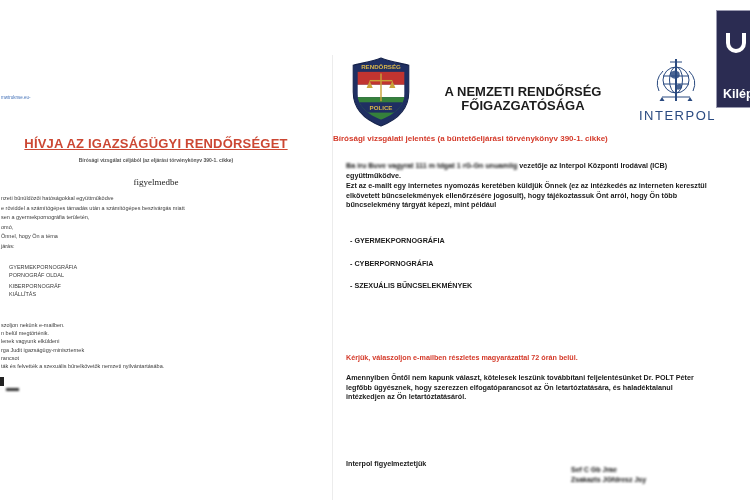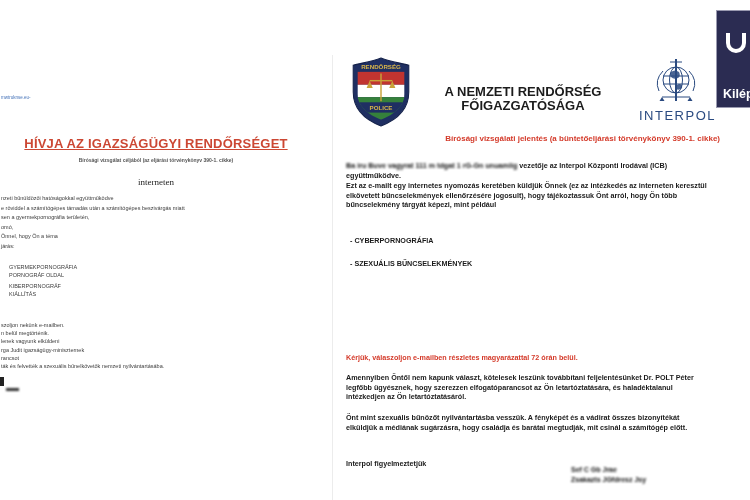--- a/index.html
+++ b/index.html
@@ -27,21 +27,21 @@
   .ld-body2 { top:280px; line-height:8.2px; }
   .ld-mark1 { position:absolute; left:0; top:336px; width:4px; height:9px; background:#222; filter:blur(0.6px); }
   .ld-mark2 { position:absolute; left:6px; top:347px; width:13px; height:3px; background:#333; filter:blur(0.8px); }
 
   
   .right-doc { position:absolute; left:332px; top:55px; width:387px; height:445px; border-left:1px solid #ececec; background:#fff; }
   .police-logo { position:absolute; left:16px; top:2px; }
   .rd-title { position:absolute; left:64px; top:30px; width:252px; text-align:center; font-weight:bold; font-size:13px; line-height:14px; color:#1c1c1c; }
   .interpol-logo { position:absolute; left:306px; top:2px; width:74px; text-align:center; }
   .interpol-word { margin-top:1px; font-size:13px; letter-spacing:1.5px; color:#2a4a80; font-family:"Liberation Sans", sans-serif; }
-  .rd-subtitle { position:absolute; left:0; top:79px; width:100%; text-align:right; font-size:8px; font-weight:bold; color:#d43a2a; }
+  .rd-subtitle { position:absolute; left:0; top:79px; width:100%; text-align:left; font-size:8px; font-weight:bold; color:#d43a2a; }
   .rd-p { position:absolute; left:13px; width:362px; margin:0; font-size:7.2px; line-height:9.6px; font-weight:600; color:#1b1b1b; }
   .rd-p1 { top:106px; }
   .rd-p2 { top:126px; }
   .rd-list { position:absolute; left:17px; top:175px; font-size:7.2px; font-weight:700; line-height:22.5px; color:#1b1b1b; }
   .rd-p3 { top:258px; }
   .rd-red { top:298px; color:#d43a2a; }
   .rd-p5 { top:318px; }
   .rd-p6 { top:358px; }
   .rd-p7 { top:404px; }
   .rd-signature { position:absolute; left:238px; top:410px; font-size:7px; line-height:9.5px; color:#2a2a2a; }
@@ -58,21 +58,21 @@
 </style>
 </head>
 <body>
 
 <div class="page">
 
   <section class="left-doc">
     <div class="ld-link">mwtruknse.eu-</div>
     <h1 class="ld-title">HÍVJA AZ IGAZSÁGÜGYI RENDŐRSÉGET</h1>
     <div class="ld-subtitle">Bírósági vizsgálat céljából (az eljárási törvénykönyv 390-1. cikke)</div>
-    <div class="ld-salutation">interneten</div>
+    <div class="ld-salutation">figyelmedbe</div>
 
     <div class="ld-body ld-body1">
       <div>nzeti bűnüldözői hatóságokkal együttműködve</div>
       <div>e röviddel a számítógépes támadás után a számítógépes beszivárgás miatt</div>
       <div>sen a gyermekpornográfia területén,</div>
       <div>omó,</div>
       <div>Önnel, hogy Ön a téma</div>
       <div>járás:</div>
     </div>
 
@@ -141,27 +141,27 @@
       <div class="interpol-word">INTERPOL</div>
     </div>
 
     <div class="rd-subtitle">Bírósági vizsgálati jelentés (a büntetőeljárási törvénykönyv 390-1. cikke)</div>
 
     <p class="rd-p rd-p1"><span class="redacted">Ba iru Buve vagyrat 111 m tdgat 1 rG-Gn unuamlig</span> <span>vezetője az Interpol Központi Irodával (ICB) együttműködve.</span></p>
 
     <p class="rd-p rd-p2">Ezt az e-mailt egy internetes nyomozás keretében küldjük Önnek (ez az intézkedés az interneten keresztül elkövetett bűncselekmények ellenőrzésére jogosult), hogy tájékoztassuk Önt arról, hogy Ön több bűncselekmény tárgyát képezi, mint például</p>
 
     <div class="rd-list">
+      <div>- GYERMEKPORNOGRÁFIA</div>
       <div>- CYBERPORNOGRÁFIA</div>
       <div>- SZEXUÁLIS BŰNCSELEKMÉNYEK</div>
     </div>
 
     <p class="rd-p rd-red">Kérjük, válaszoljon e-mailben részletes magyarázattal 72 órán belül.</p>
     <p class="rd-p rd-p5">Amennyiben Öntől nem kapunk választ, kötelesek leszünk továbbítani feljelentésünket Dr. POLT Péter legfőbb ügyésznek, hogy szerezzen elfogatóparancsot az Ön letartóztatására, és haladéktalanul intézkedjen az Ön letartóztatásáról.</p>
-    <p class="rd-p rd-p6">Önt mint szexuális bűnözőt nyilvántartásba vesszük. A fényképét és a vádirat összes bizonyítékát elküldjük a médiának sugárzásra, hogy családja és barátai megtudják, mit csinál a számítógép előtt.</p>
     <p class="rd-p rd-p7">Interpol figyelmeztetjük</p>
 
     <div class="rd-signature redacted">
       <div>Sef C Gb Jrae</div>
       <div>Zsakazts JGfdresz Jsy</div>
     </div>
   </section>
 
   <div class="exit-btn">
     <svg class="exit-glyph" width="24" height="26" viewBox="0 0 24 26">

